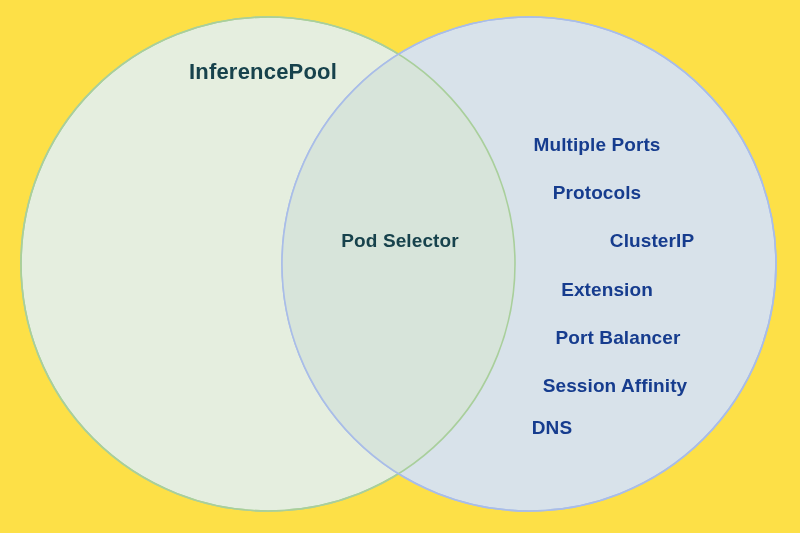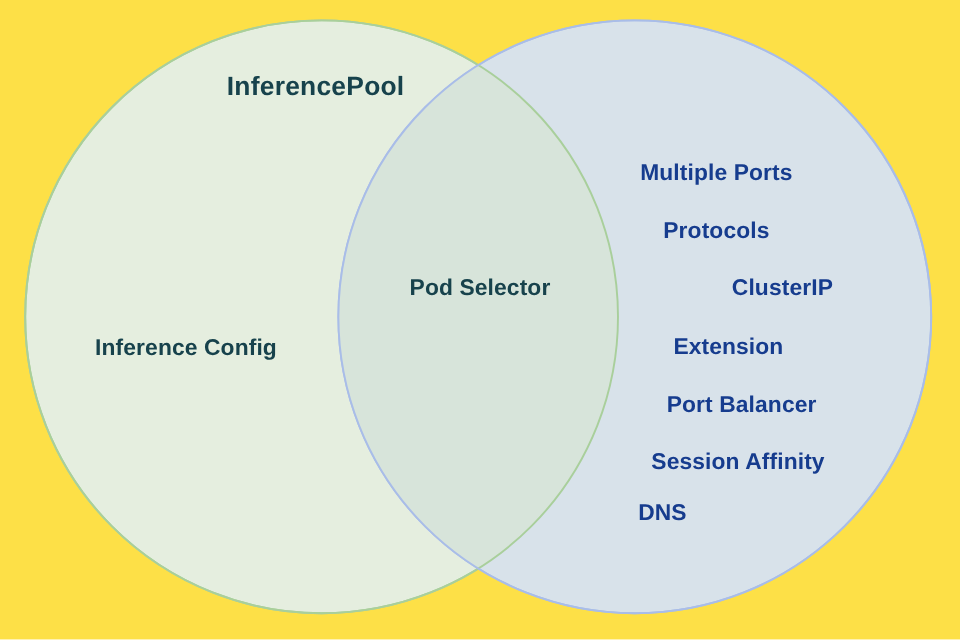--- a/index.html
+++ b/index.html
@@ -72,21 +72,20 @@
     <circle cx="268" cy="264" r="247" fill="none" stroke="#a9cf9b" stroke-width="1.6"></circle>
     <circle cx="529" cy="264" r="247" fill="none" stroke="#a9bde8" stroke-width="1.6"></circle>
   </svg>
 
   <div class="layer">
 
     <div class="lbl title green-text" style="left:263px; top:72px;">InferencePool</div>
 
 
 
-    <div class="lbl item green-text" style="left:155px; top:291px;">Inference Config</div>
 
     <div class="lbl item green-text" style="left:400px; top:241px;">Pod Selector</div>
 
 
     <div class="lbl item blue-text" style="left:597px; top:145px;">Multiple Ports</div>
 
     <div class="lbl item blue-text" style="left:597px; top:193px;">Protocols</div>
 
     <div class="lbl item blue-text" style="left:604px; top:241px;margin-left:48px;">ClusterIP</div>
 

